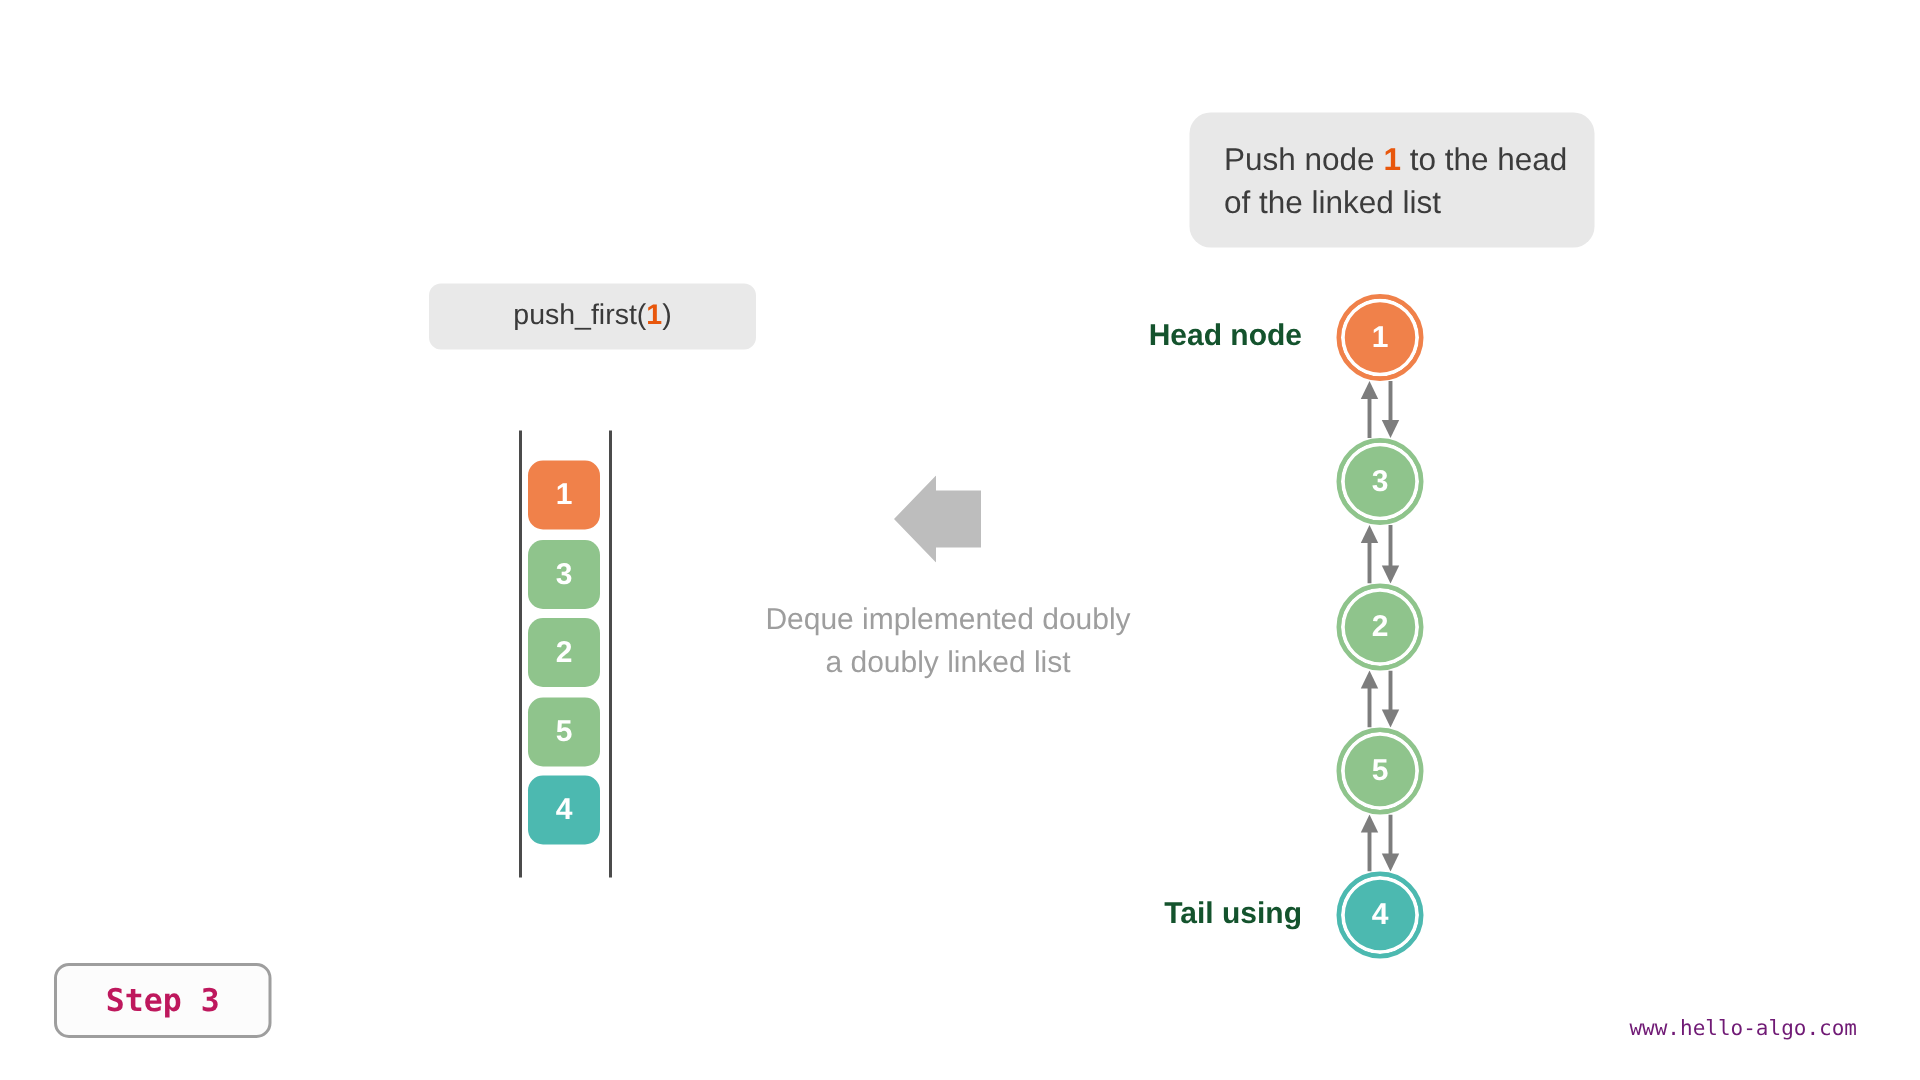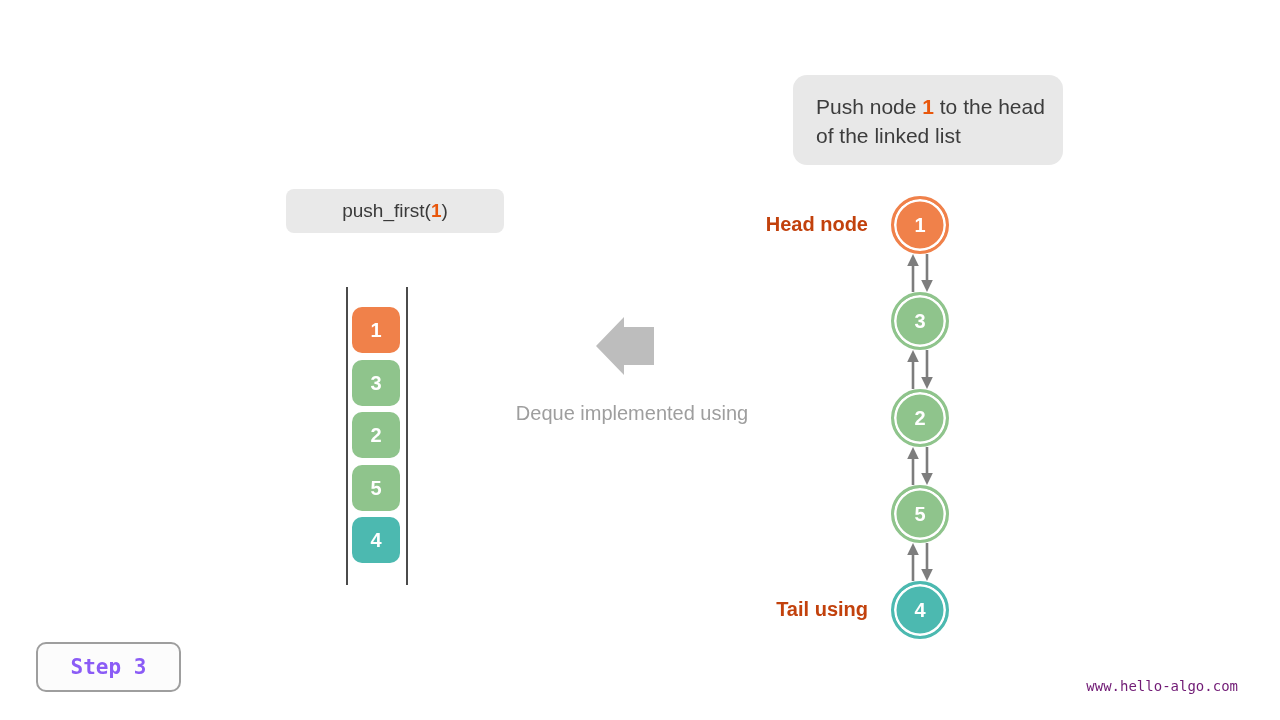--- a/index.html
+++ b/index.html
@@ -46,30 +46,30 @@
   
   .node {
     position: absolute; left: 891px; width: 58px; height: 58px;
     border-radius: 50%; border: 3px solid;
     box-shadow: inset 0 0 0 2.5px #ffffff;
     display: flex; align-items: center; justify-content: center;
     color: #ffffff; font-size: 20px; font-weight: bold;
   }
   .node-label {
     position: absolute; left: 690px; width: 178px; height: 24px;
-    text-align: right; font-size: 20px; font-weight: bold; color: #c2410c;
+    text-align: right; font-size: 20px; font-weight: bold; color: #14532d;
   }
   .arrow-pair { position: absolute; left: 903px; }
 
   
   .step-badge {
     position: absolute; left: 36px; top: 642px; width: 145px; height: 50px;
     background: #fcfcfc; border: 2px solid #9e9e9e; border-radius: 10px;
     display: flex; align-items: center; justify-content: center;
-    font-family: "DejaVu Sans Mono", monospace; font-size: 21px; font-weight: bold; color: #8b5cf6;
+    font-family: "DejaVu Sans Mono", monospace; font-size: 21px; font-weight: bold; color: #be185d;
   }
 
   
   .watermark {
     position: absolute; right: 42px; top: 678px;
     font-family: "DejaVu Sans Mono", monospace; font-size: 14px; color: #701a75;
   }
 </style>
 </head>
 <body>
@@ -95,21 +95,22 @@
       <div class="tile" style="top: 125px; background: rgb(143, 196, 140);">2</div>
       <div class="tile" style="top: 178px; background: rgb(143, 196, 140);">5</div>
       <div class="tile" style="top: 230px; background: rgb(76, 185, 176);">4</div>
     </div>
 
   <svg class="big-arrow" width="58" height="58" viewBox="0 0 58 58">
     <polygon points="0,29 28,0 28,10 58,10 58,48 28,48 28,58" fill="#bdbdbd"></polygon>
   </svg>
 
   <div class="legend-caption">
-    <div>Deque implemented using</div>
+    <div>Deque implemented doubly</div>
+    <div>a doubly linked list</div>
   </div>
 
   <div class="node-label" style="top: 213px;">Head node</div>
   <div class="node-label" style="top: 598px;">Tail using</div>
 
   <div class="step-badge">
     <span>Step 3</span>
   </div>
 
   <div class="watermark">www.hello-algo.com</div>

